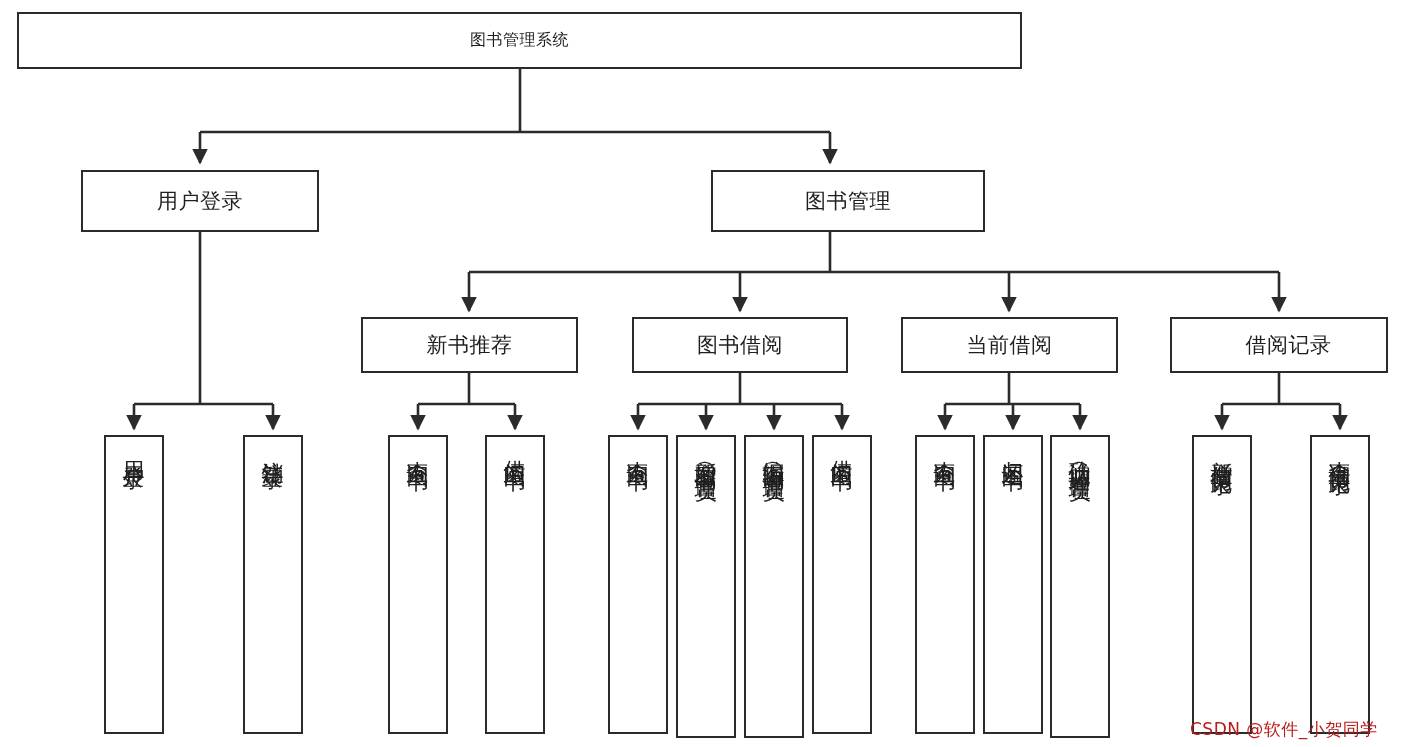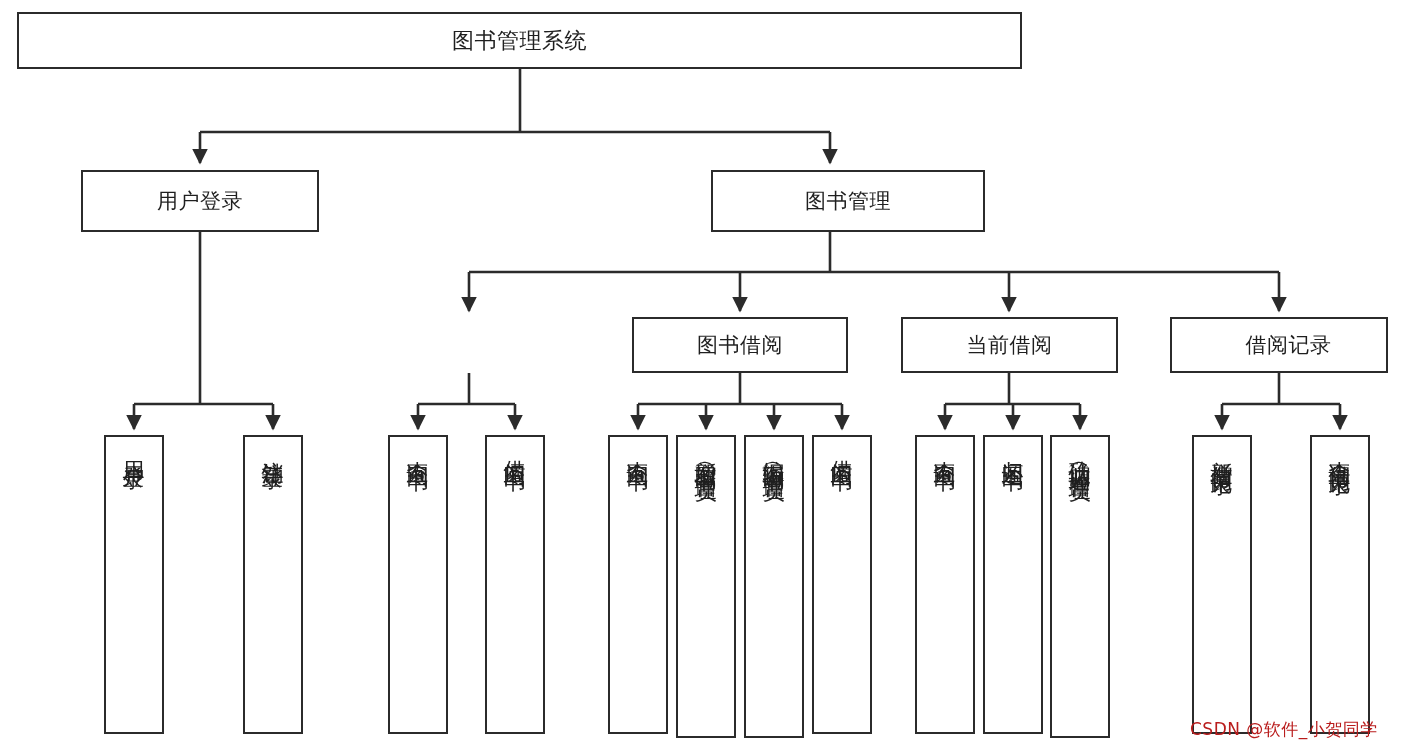--- a/index.html
+++ b/index.html
@@ -40,21 +40,21 @@
   .node .label {
     display: block;
     color: #1f1f1f;
     letter-spacing: 0.5px;
   }
   
   .node.h .label {
     font-size: 21px;
   }
   .node.root .label {
-    font-size: 22px;
+    font-size: 16px;
   }
   
   .node.v {
     align-items: flex-start;
     padding-top: 6px;
   }
   .node.v .label {
     writing-mode: vertical-rl;
     text-orientation: upright;
     font-size: 22px;
@@ -129,20 +129,23 @@
     <span class="label">图书管理系统</span>
   </div>
 
   <div class="node h" style="left:81px; top:170px; width:238px; height:62px;">
     <span class="label">用户登录</span>
   </div>
   <div class="node h" style="left:711px; top:170px; width:274px; height:62px;">
     <span class="label">图书管理</span>
   </div>
 
+  <div class="node h" style="left:361px; top:317px; width:217px; height:56px;">
+    <span class="label">新书推荐</span>
+  </div>
   <div class="node h" style="left:901px; top:317px; width:217px; height:56px;">
     <span class="label">当前借阅</span>
   </div>
   <div class="node h" style="left:632px; top:317px; width:216px; height:56px;">
     <span class="label">图书借阅</span>
   </div>
   <div class="node h" style="left:1170px; top:317px; width:218px; height:56px;padding-left:19px;">
     <span class="label">借阅记录</span>
   </div>
 

